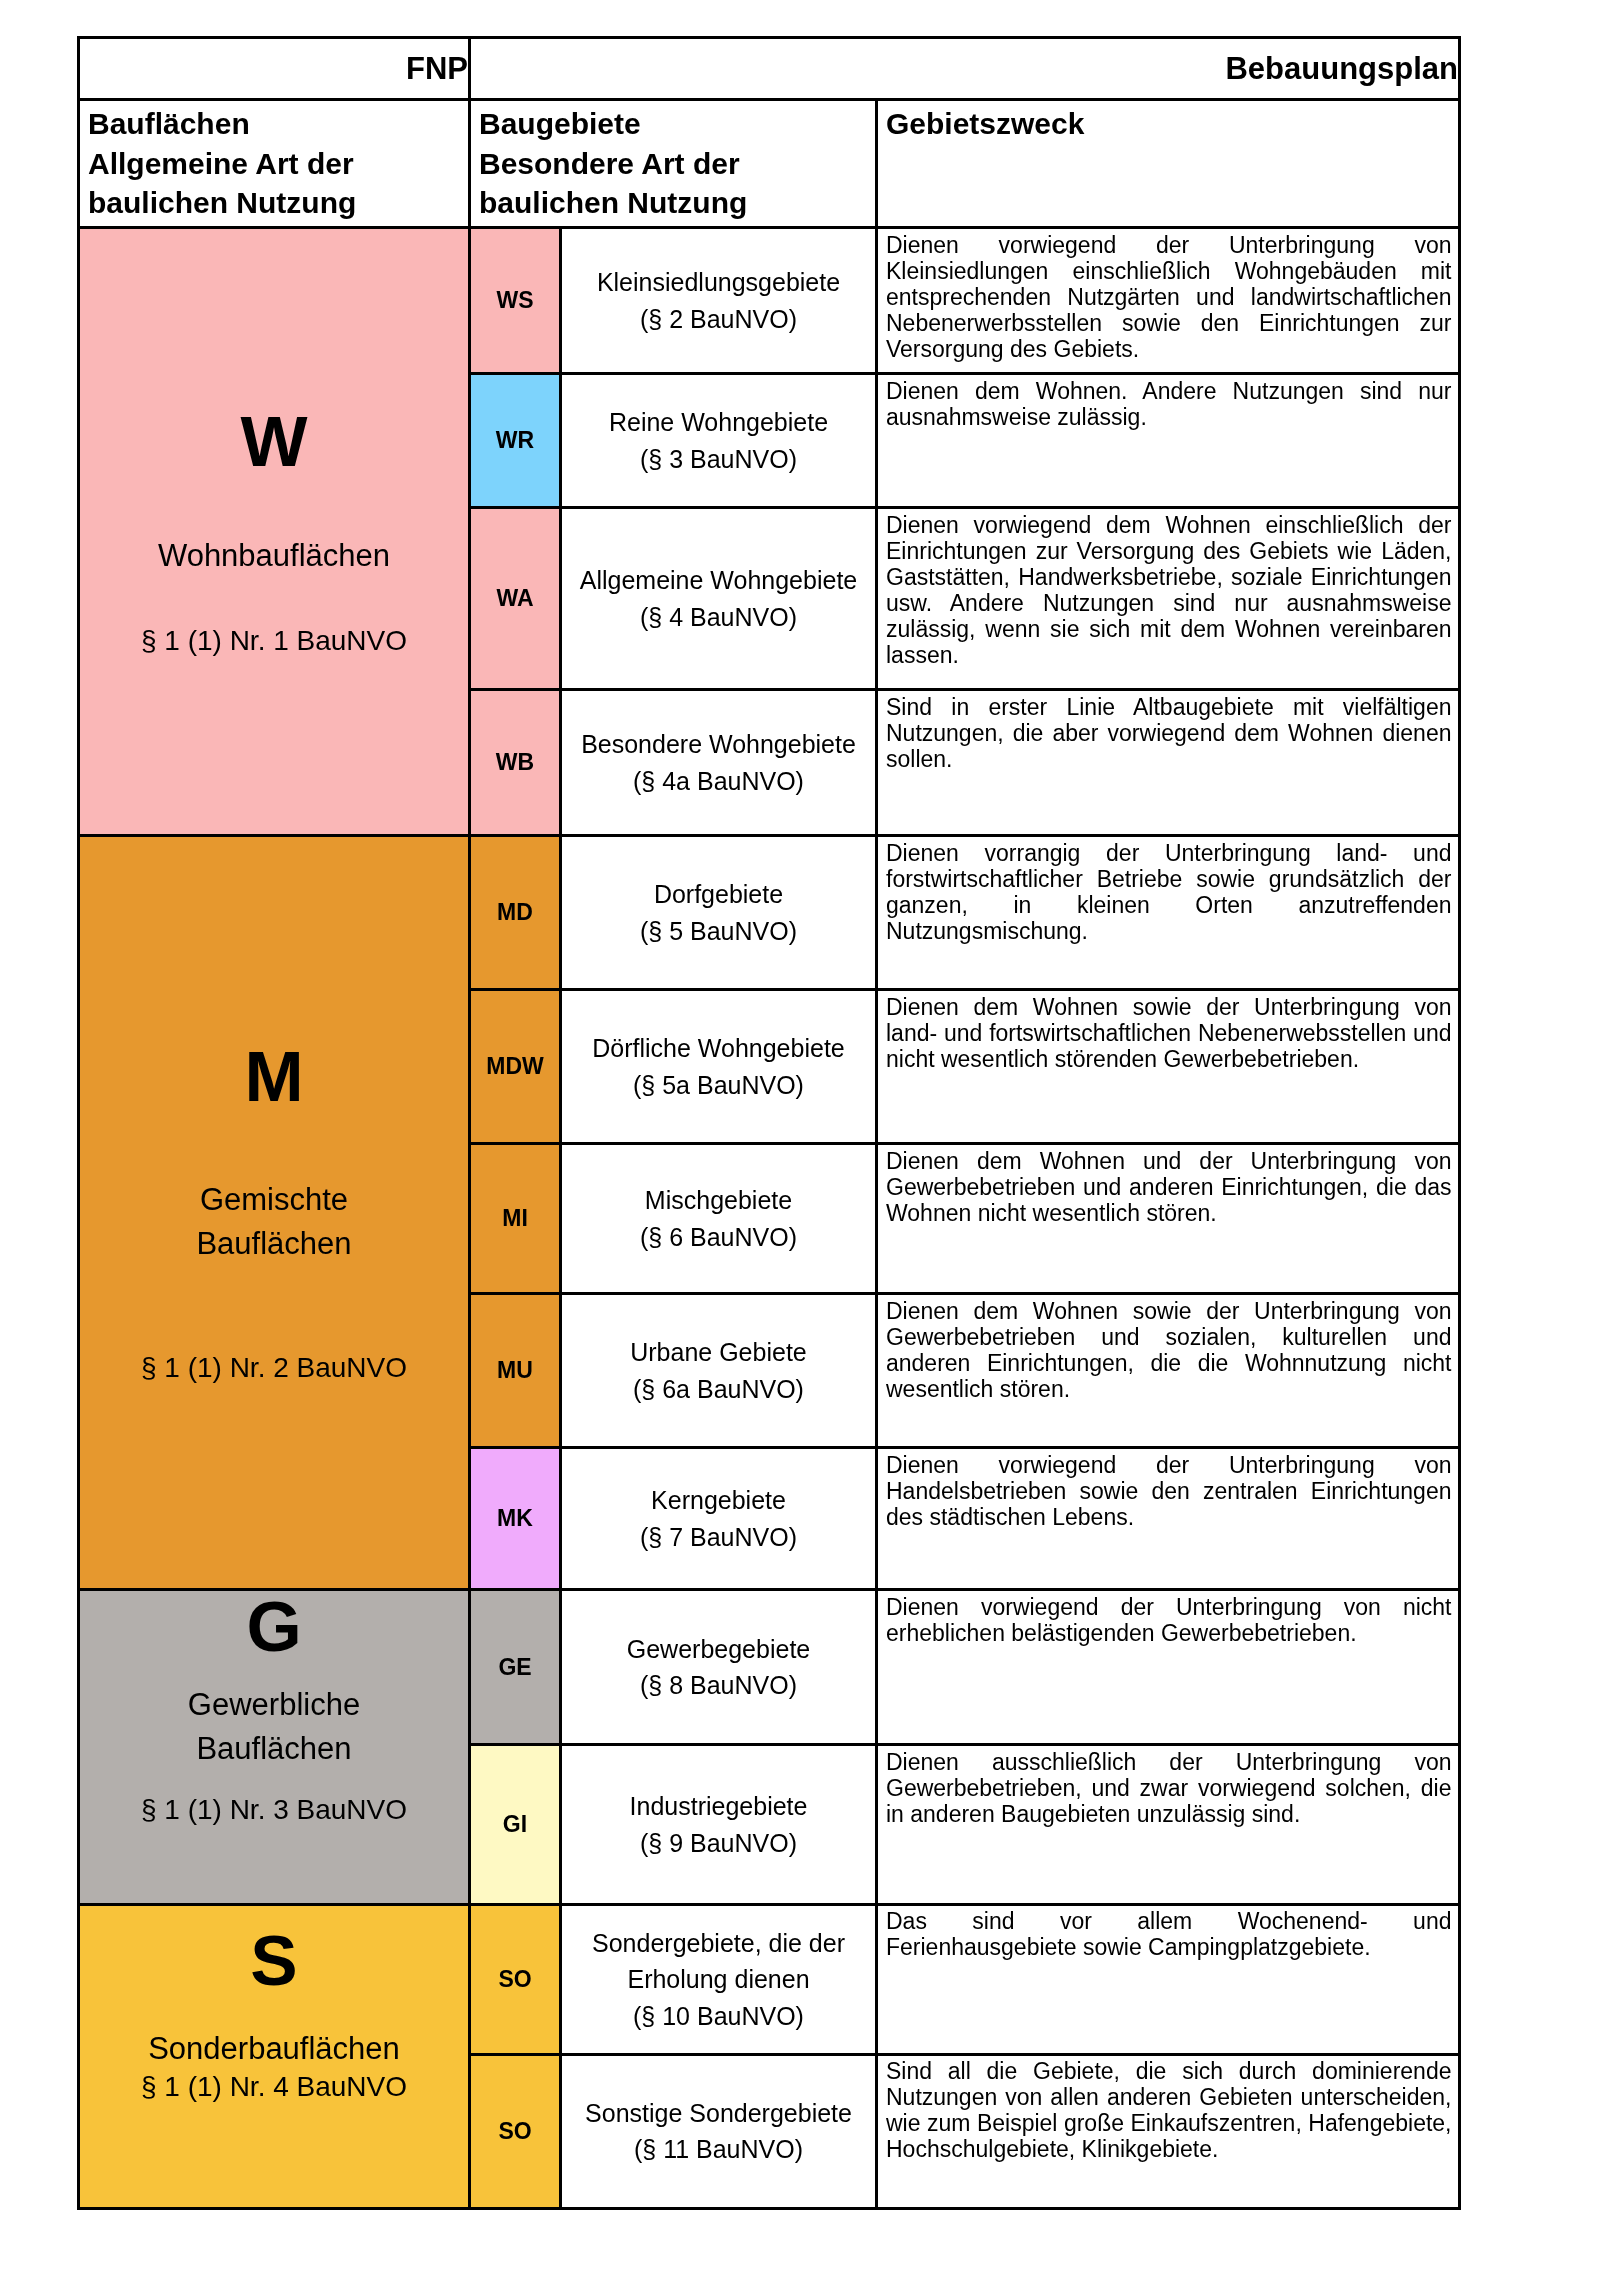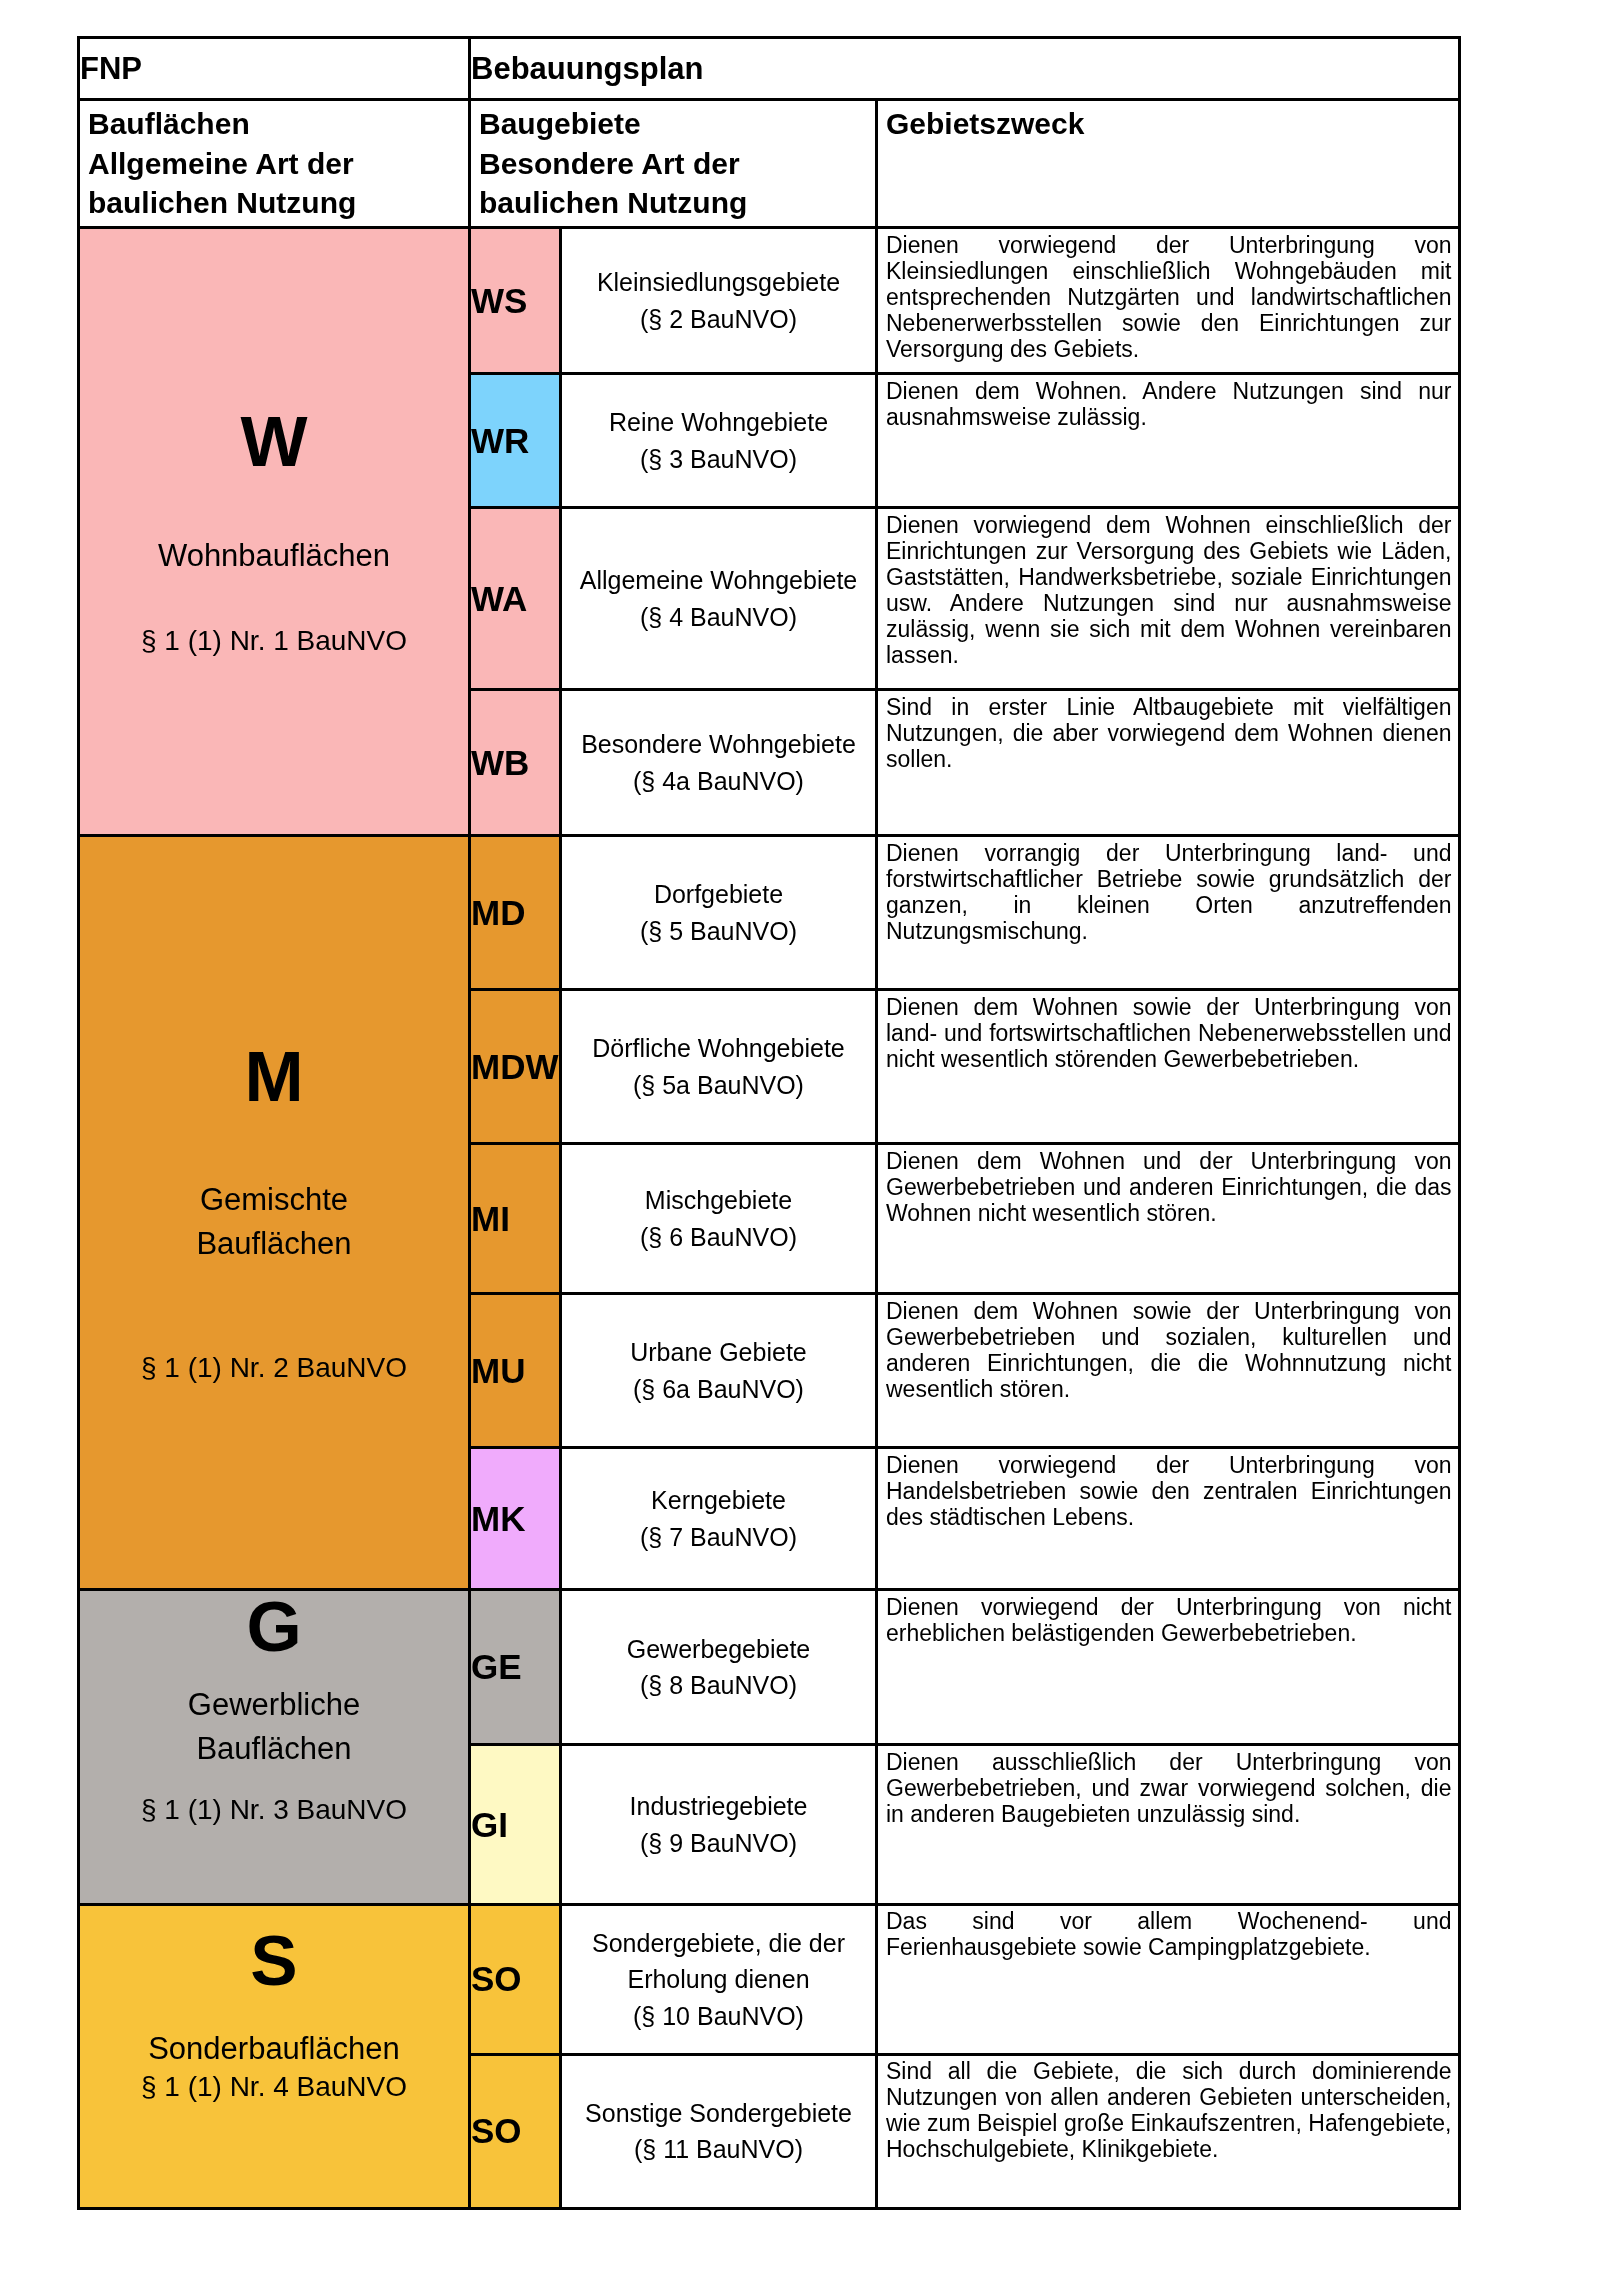--- a/index.html
+++ b/index.html
@@ -8,40 +8,40 @@
     font-family:"Liberation Sans",sans-serif;color:#000;
   }
   table.bplan{
     position:absolute;left:77px;top:36px;
     border-collapse:collapse;table-layout:fixed;
   }
   td,th{border:3.2px solid #000;overflow:hidden;box-sizing:border-box;}
   
   tr.h1 th{
     height:62px;font-size:31px;font-weight:bold;
-    text-align:left;vertical-align:middle;background:#fff;padding:0;
+    text-align:right;vertical-align:middle;background:#fff;padding:0;
   }
   
   tr.h2 th{
     height:126px;font-size:30px;font-weight:bold;text-align:left;
     vertical-align:top;padding:3.2px 8px;white-space:pre-line;
     line-height:1.32;background:#fff;
   }
   
   td.gcell{text-align:center;vertical-align:middle;padding:0 8px;}
   .gletter{font-size:71px;font-weight:bold;line-height:1;}
   .gname{font-size:31px;line-height:1.4;white-space:pre-line;}
   .gref{font-size:28px;}
   td.g0 .gname{margin-top:57px;} td.g0 .gref{margin-top:47px;}
   td.g1 .gname{margin-top:66px;} td.g1 .gref{margin-top:87px;}
   td.g2{padding-bottom:77px;} td.g2 .gname{margin-top:21px;} td.g2 .gref{margin-top:24px;}
   td.g3{padding-bottom:85px;} td.g3 .gname{margin-top:31px;} td.g3 .gref{}
   
   td.code{
-    font-size:35px;font-weight:bold;vertical-align:middle;padding:0;
+    font-size:23px;font-weight:bold;text-align:center;vertical-align:middle;padding:0;
   }
   
   td.name{
     font-size:25px;text-align:center;vertical-align:middle;
     white-space:pre-line;line-height:1.45;background:#fff;padding:0 4.9px;
   }
   
   td.zweck{
     font-size:23px;line-height:26px;text-align:justify;text-align-last:left;
     vertical-align:top;background:#fff;padding:2.4px 6.5px 2.4px 8px;

